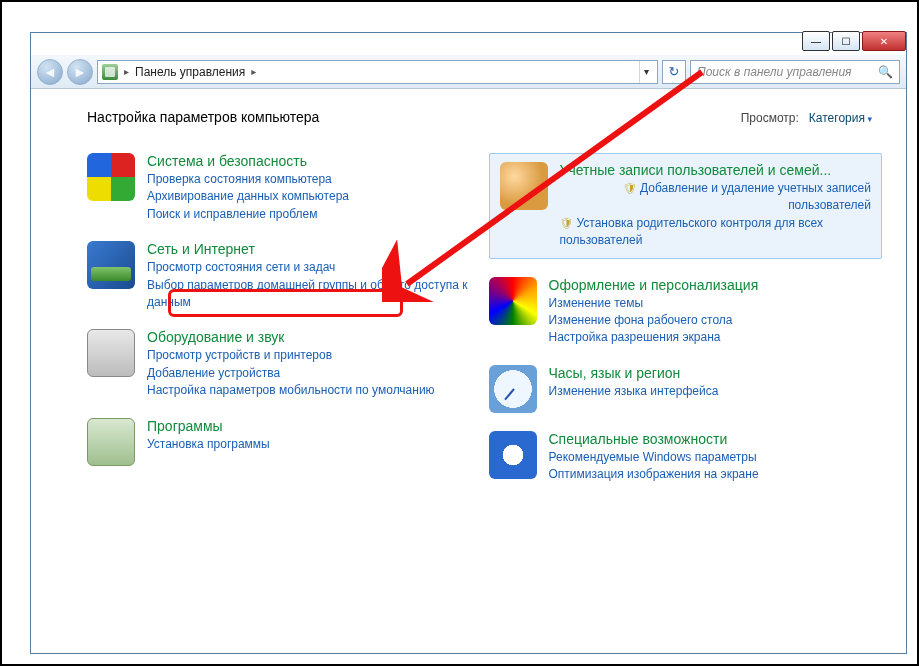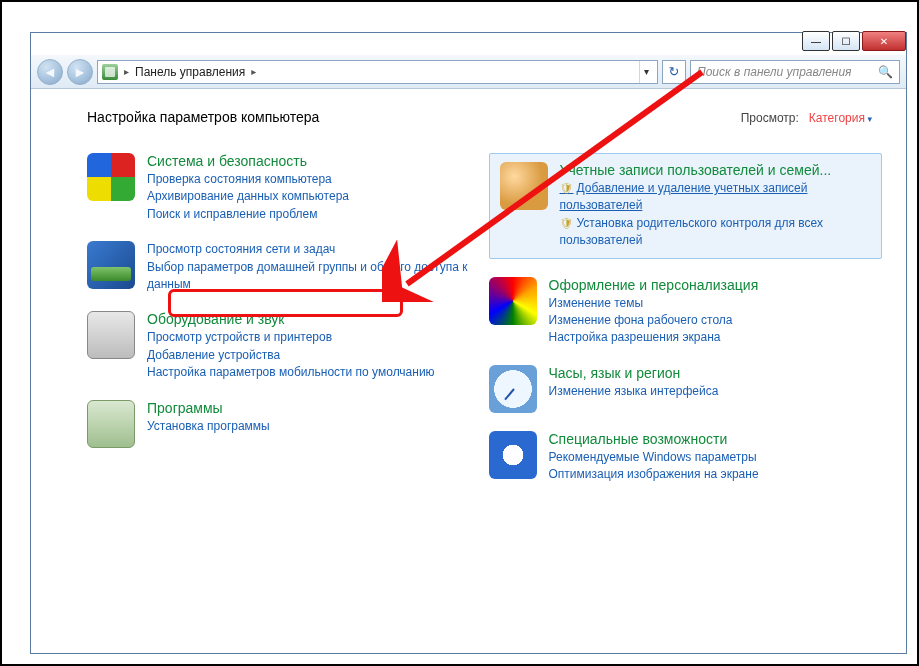--- a/index.html
+++ b/index.html
@@ -18,21 +18,21 @@
   .addrbar .cp-icon::after { content:""; position:absolute; inset:3px; background:#fff; opacity:.7; border-radius:1px; }
   .addrbar .arrow { color: #555; font-size: 10px; }
   .addrbar .spacer { flex: 1; }
   .addrbar .drop { color:#333; font-size:10px; padding:0 4px; border-left:1px solid #ccd9e5; height:100%; display:flex; align-items:center; }
   .refreshbtn { width: 24px; height: 24px; border: 1px solid #8aa6c0; background: #fff; display:flex; align-items:center; justify-content:center; color:#2a5fab; font-size:13px; }
   .searchbar { width: 210px; height: 24px; border: 1px solid #8aa6c0; background: #fff; display: flex; align-items: center; padding: 0 6px; color: #888; font-style: italic; }
   .searchbar .mag { margin-left: auto; color: #4477bb; font-style: normal; }
   .content { flex: 1; overflow: auto; padding: 20px 24px 20px 56px; position: relative; }
   .heading { color: #000000; font-size: 14px; margin-bottom: 6px; display: flex; align-items: center; }
   .viewline { position: absolute; right: 34px; top: 22px; font-size: 12px; color: #444; }
-  .viewline .catlink { color: #ef4444; cursor: pointer; }
+  .viewline .catlink { color: #0c4a6e; cursor: pointer; }
   .viewline .catlink::after { content: " ▾"; font-size: 9px; color: #2060c0; }
   .grid { display: flex; gap: 8px; margin-top: 28px; }
   .col { flex: 1; display: flex; flex-direction: column; gap: 18px; }
   .cat { display: flex; gap: 12px; }
   .cat .icon { width: 48px; height: 48px; flex: none; border-radius: 6px; }
   .cat .body { flex: 1; }
   .cat h2 { color: #118a3b; font-size: 14px; font-weight: normal; margin-bottom: 2px; cursor: pointer; }
   .cat a { display: block; color: #1a5fb4; font-size: 12px; text-decoration: none; line-height: 1.45; cursor: pointer; }
   .cat a.shield::before { content: "🛡"; font-size: 11px; margin-right: 3px; color: #c9a227; }
   .highlight-box { border: 1px solid #9fc9ef; background: #eaf3fc; border-radius: 2px; padding: 8px 10px; }
@@ -100,20 +100,21 @@
               <h2>Система и безопасность</h2>
               <a>Проверка состояния компьютера</a>
               <a>Архивирование данных компьютера</a>
               <a>Поиск и исправление проблем</a>
             </div>
           </div>
 
           <div class="cat" style="position:relative;">
             <div class="icon ico-network"></div>
             <div class="body">
+              <h2>Сеть и Интернет</h2>
               <a>Просмотр состояния сети и задач</a>
               <a>Выбор параметров домашней группы и общего доступа к данным</a>
             </div>
           </div>
 
           <div class="cat">
             <div class="icon ico-hardware"></div>
             <div class="body">
               <h2>Оборудование и звук</h2>
               <a>Просмотр устройств и принтеров</a>
@@ -131,21 +132,21 @@
           </div>
 
         </div>
 
         <div class="col">
 
           <div class="cat highlight-box">
             <div class="icon ico-users"></div>
             <div class="body">
               <h2>Учетные записи пользователей и семей...</h2>
-              <a class="shield" style="text-decoration:underline;">Добавление и удаление учетных записей пользователей</a>
+              <a class="shield" style="text-align:right;">Добавление и удаление учетных записей пользователей</a>
               <a class="shield">Установка родительского контроля для всех пользователей</a>
             </div>
           </div>
 
           <div class="cat">
             <div class="icon ico-appearance"></div>
             <div class="body">
               <h2>Оформление и персонализация</h2>
               <a>Изменение темы</a>
               <a>Изменение фона рабочего стола</a>

